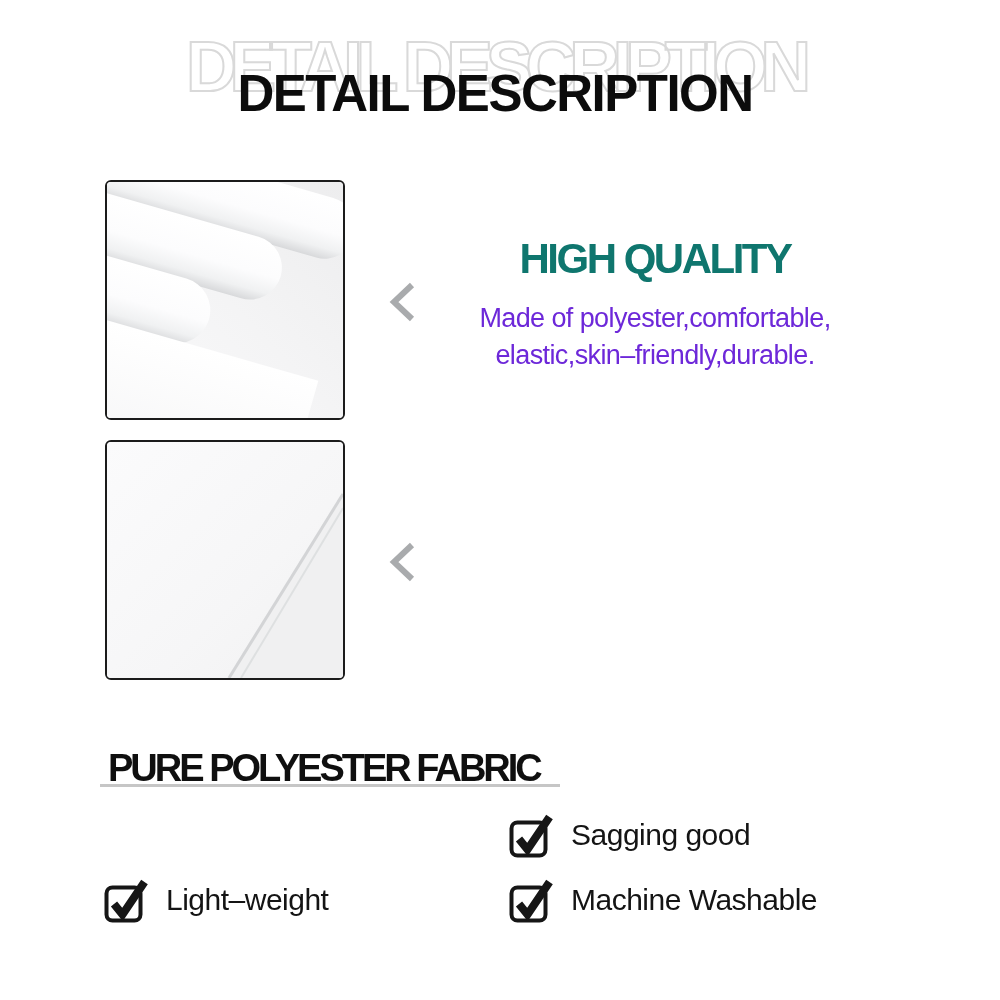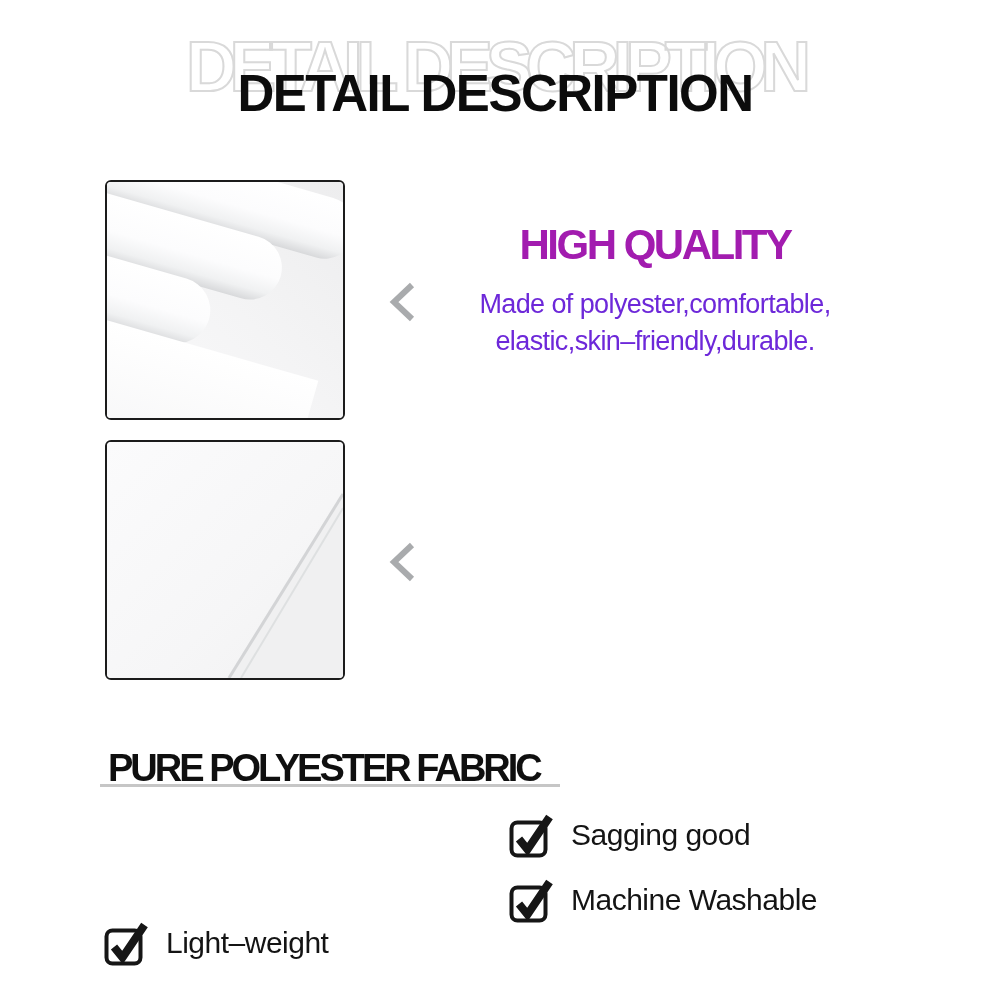--- a/index.html
+++ b/index.html
@@ -25,42 +25,42 @@
   }
   .feature-image.one{left:105px;top:180px;}
   .feature-image.two{left:105px;top:440px;}
   .chevron{position:absolute;width:28px;height:40px;}
   .chevron.one{left:388px;top:282px;}
   .chevron.two{left:388px;top:542px;}
   .feature-text{position:absolute;left:420px;width:470px;text-align:center;}
   .feature-text.one{top:220px;}
   .feature-text.two{top:488px;}
   .feature-heading{
-    margin:0;font-size:42px;font-weight:bold;letter-spacing:-2.5px;
-    line-height:1.2;color:#a21caf;white-space:nowrap;
+    margin:14px;font-size:42px;font-weight:bold;letter-spacing:-2.5px;
+    line-height:1.2;color:#0f766e;white-space:nowrap;
   }
   .feature-body{
     margin:16px 0 0 0;font-size:27px;letter-spacing:-0.6px;line-height:37px;
     color:#6d28d9;white-space:pre-line;
   }
   
   .fabric-title{
     position:absolute;left:100px;top:738px;margin:8px;
     font-size:38px;font-weight:bold;letter-spacing:-3px;line-height:1.2;
     color:#0f0f0f;white-space:nowrap;
   }
   .title-underline{
     position:absolute;left:100px;top:784px;width:460px;height:3px;
     background:#c6c6c6;
   }
   .check-item{
     position:absolute;display:flex;align-items:center;gap:18px;height:46px;
   }
   .check-item.i1{left:104px;top:812px;}
-  .check-item.i2{left:104px;top:920px;}
+  .check-item.i2{left:104px;top:877px;}
   .check-item.i3{left:509px;top:812px;}
   .check-item.i4{left:509px;top:877px;}
   .checkbox{width:44px;height:46px;display:inline-block;flex:0 0 auto;}
   .check-label{font-size:30px;letter-spacing:-0.5px;color:#141414;white-space:nowrap;}
 </style>
 </head>
 <body>
 
 <div class="page">
 

